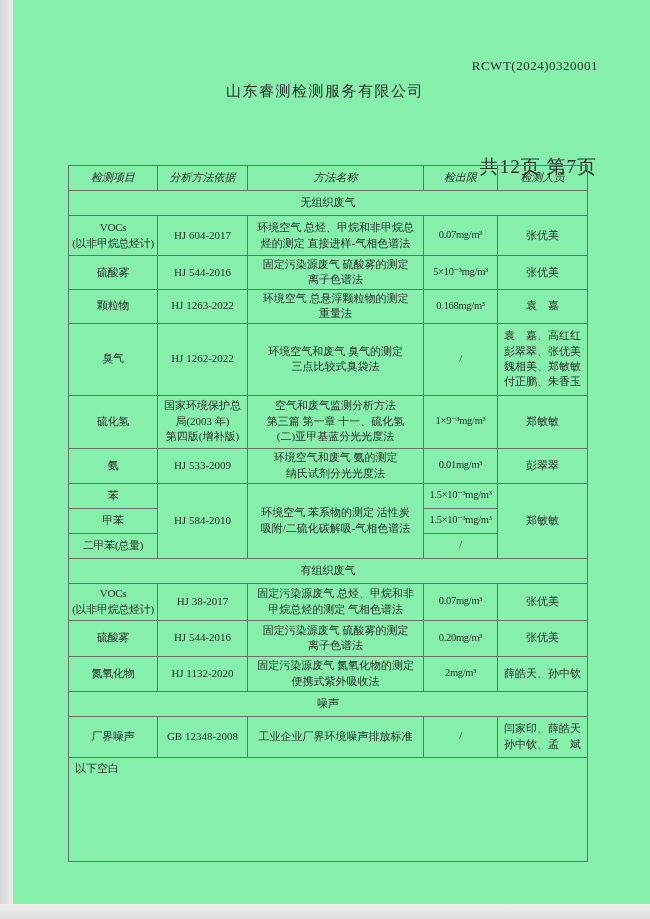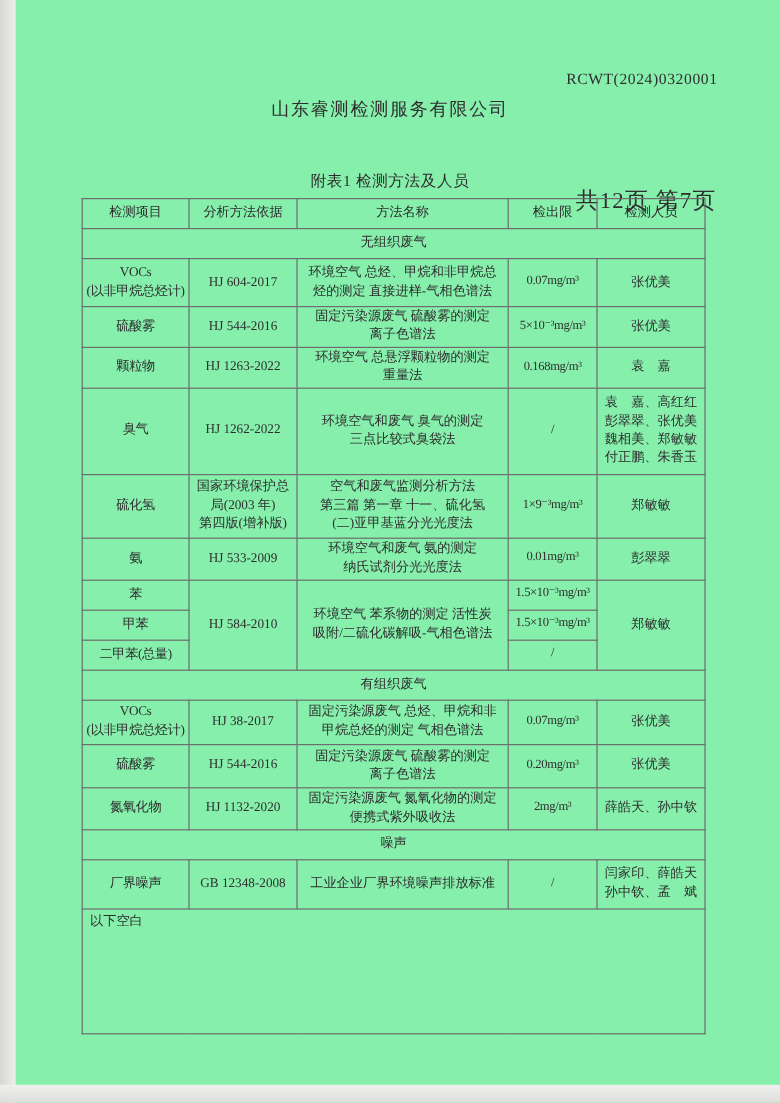--- a/index.html
+++ b/index.html
@@ -53,40 +53,39 @@
   }
   .report-table th,.report-table td{
     border:1px solid #6d6d6d;
     text-align:center;
     vertical-align:middle;
     padding:1px 2px;
     white-space:pre-line;
     font-weight:normal;
     overflow:hidden;
   }
-  .report-table thead tr{height:25px;}
+  .report-table thead tr{height:25px;font-style:italic;}
   td.section{height:22px;}
   td.note{
     text-align:left;
     vertical-align:top;
     padding:3px 6px;
   }
   td.c0{padding:1px 0;letter-spacing:-0.3px;}
   td.c3{font-size:10.5px;letter-spacing:-0.3px;padding:1px 0;}
 </style>
 </head>
 <body>
 
 <div class="scan">
   <div class="edge-left"></div>
   <div class="edge-bottom"></div>
 
   <div class="report-no">RCWT(2024)0320001</div>
   <div class="company">山东睿测检测服务有限公司</div>
-  <div class="caption">附表1 检测方法及人员</div>
   <div class="pagination">共12页  第7页</div>
 
   <table class="report-table">
     <colgroup>
       <col style="width:89px">
       <col style="width:90px">
       <col style="width:176px">
       <col style="width:74px">
       <col style="width:90px">
     </colgroup>

